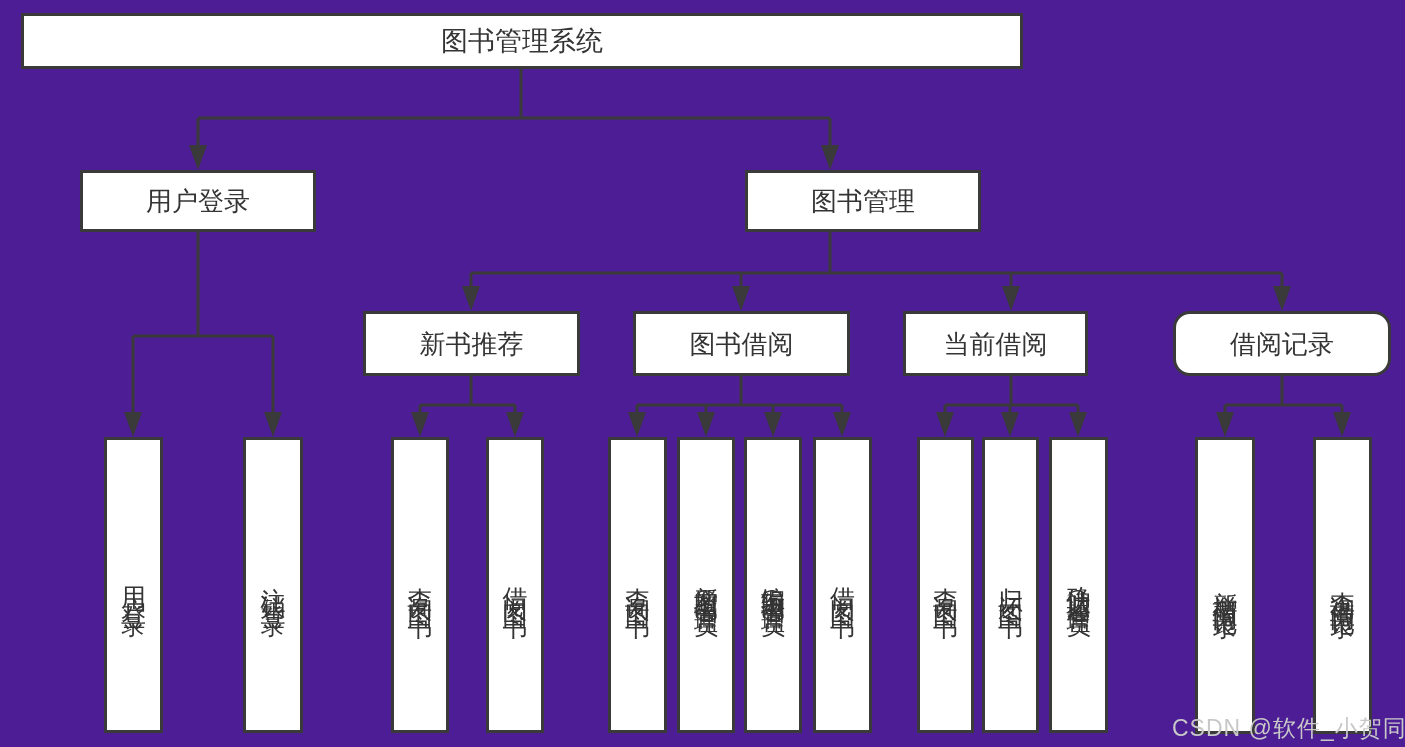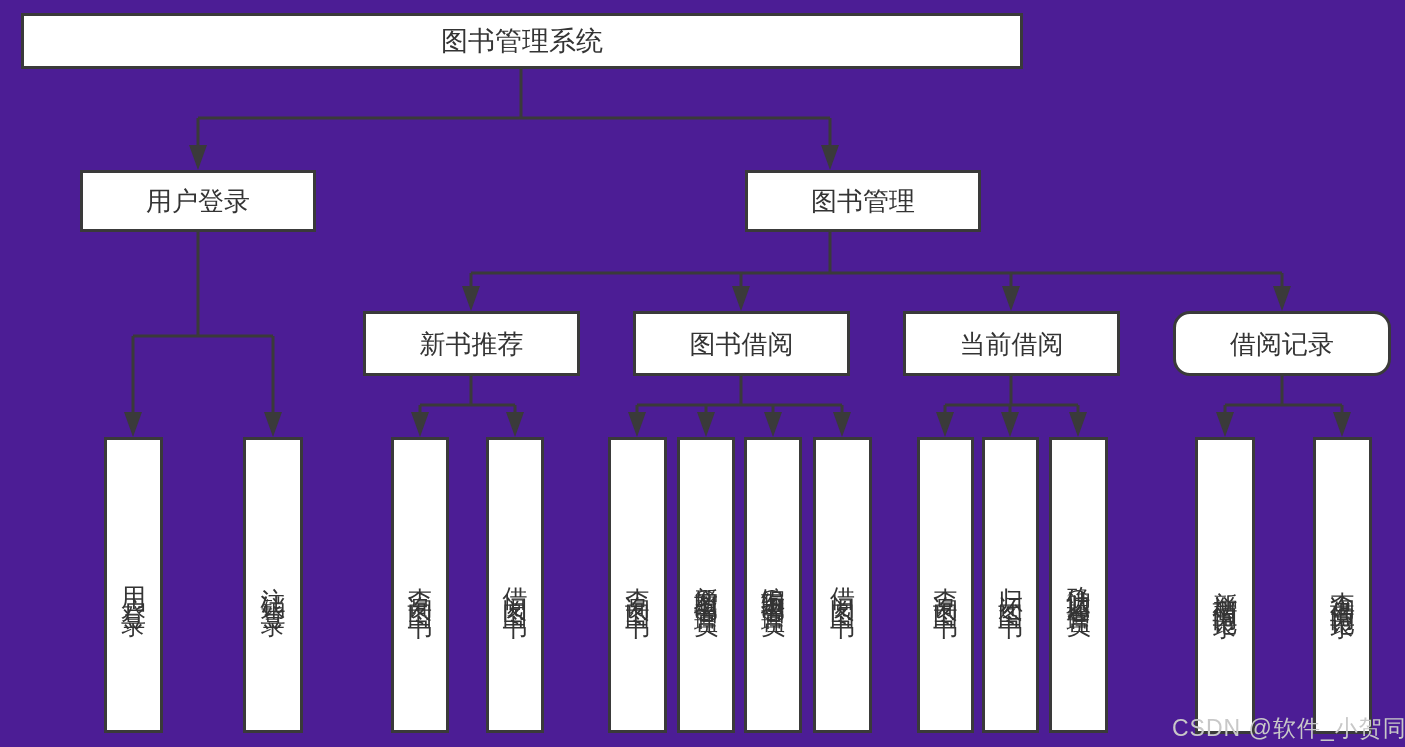--- a/index.html
+++ b/index.html
@@ -43,21 +43,21 @@
     color: #343434;
     font-size: 26px;
     line-height: 1;
     white-space: nowrap;
   }
   #nd-root { left: 21px;  top: 13px;  width: 1002px; height: 56px; font-size: 27px; }
   #nd-user { left: 80px;  top: 170px; width: 236px;  height: 62px; }
   #nd-mgmt { left: 712px; top: 170px; width: 236px;  height: 62px; margin-left: 33px; }
   #nd-newrec  { left: 363px;  top: 311px; width: 217px; height: 65px; }
   #nd-borrow  { left: 633px;  top: 311px; width: 217px; height: 65px; }
-  #nd-current { left: 903px;  top: 311px; width: 217px; height: 65px; }
+  #nd-current { left: 903px;  top: 311px; width: 185px; height: 65px; }
   #nd-records { left: 1173px; top: 311px; width: 218px; height: 65px; border-radius: 17px; }
 
   .leaf { font-size: 25px; }
   .leaf .v {
     writing-mode: vertical-rl;
     text-orientation: mixed;
     white-space: nowrap;
   }
   .ls4 { letter-spacing: 9px; }
   .ls6 { letter-spacing: 5px; }

